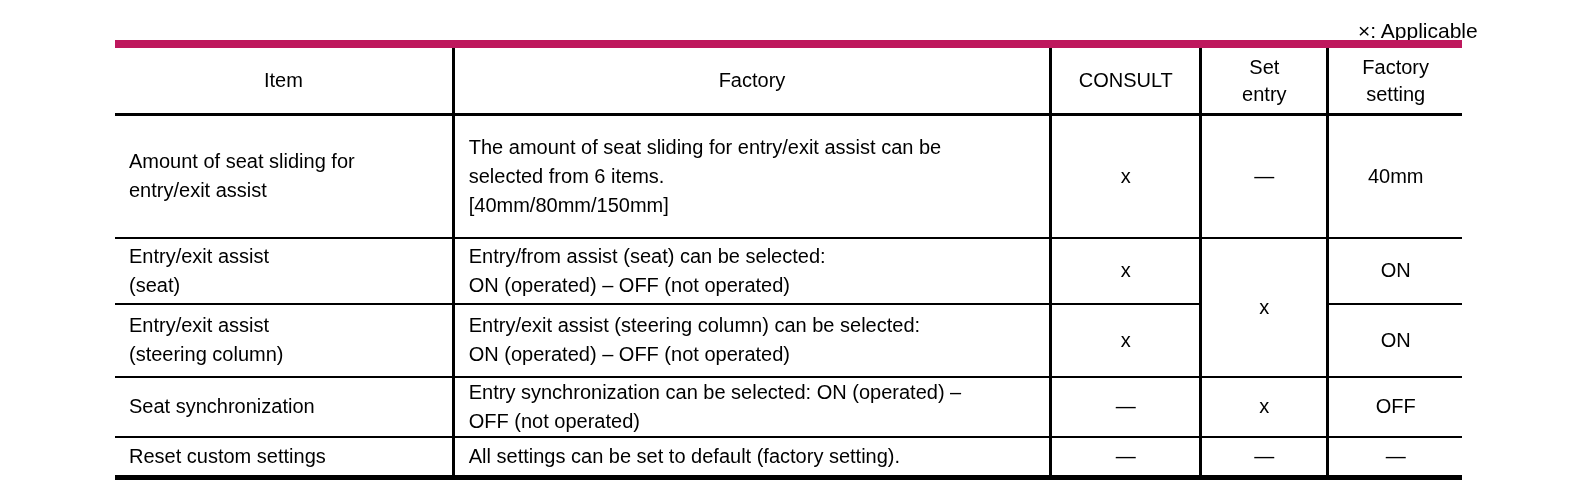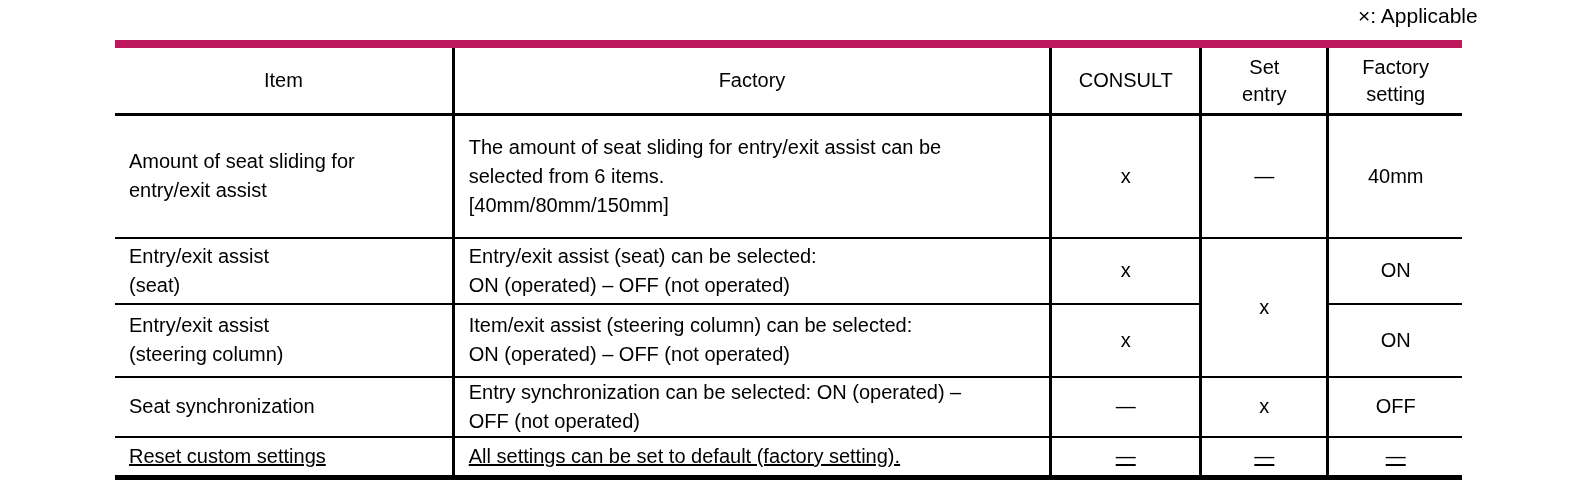--- a/index.html
+++ b/index.html
@@ -10,21 +10,21 @@
   body {
     width: 1584px;
     height: 490px;
     position: relative;
     font-family: "Liberation Sans", sans-serif;
     color: #000000;
     overflow: hidden;
   }
   .legend {
     position: absolute;
-    top: 5px;
+    top: 20px;
     left: 1358px;
     font-size: 21px;
     line-height: 22px;
     white-space: nowrap;
   }
   table.settings {
     position: absolute;
     left: 115px;
     top: 40px;
     width: 1347px;
@@ -54,21 +54,21 @@
   th:last-child,  td.last  { border-right: none; text-align: center; }
 
   thead th {
     border-top: none;
     border-bottom: 3px solid #000;
     height: 65px;
     text-align: center;
     white-space: pre-line;
     line-height: 27px;
   }
-  tbody tr.last-row td { border-bottom: none; text-decoration: underline; }
+  tbody tr.last-row td { border-bottom: none; }
 
   td.txt {
     text-align: left;
     padding-left: 14px;
     padding-right: 10px;
     white-space: pre-line;
     line-height: 29px;
   }
   td.mark {
     text-align: center;
@@ -111,30 +111,30 @@
       <td class="txt">The amount of seat sliding for entry/exit assist can be
 selected from 6 items.
 [40mm/80mm/150mm]</td>
       <td class="mark">x</td>
       <td class="mark">—</td>
       <td class="mark last">40mm</td>
     </tr>
     <tr class="r2">
       <td class="txt first">Entry/exit assist
 (seat)</td>
-      <td class="txt">Entry/exit assist (seat) can be selected:
+      <td class="txt">Entry/from assist (seat) can be selected:
 ON (operated) – OFF (not operated)</td>
       <td class="mark">x</td>
       <td class="mark" rowspan="2">x</td>
       <td class="mark last">ON</td>
     </tr>
     <tr class="r3">
       <td class="txt first">Entry/exit assist
 (steering column)</td>
-      <td class="txt">Item/exit assist (steering column) can be selected:
+      <td class="txt">Entry/exit assist (steering column) can be selected:
 ON (operated) – OFF (not operated)</td>
       <td class="mark">x</td>
       <td class="mark last">ON</td>
     </tr>
     <tr class="r4">
       <td class="txt first">Seat synchronization</td>
       <td class="txt">Entry synchronization can be selected: ON (operated) –
 OFF (not operated)</td>
       <td class="mark">—</td>
       <td class="mark">x</td>

